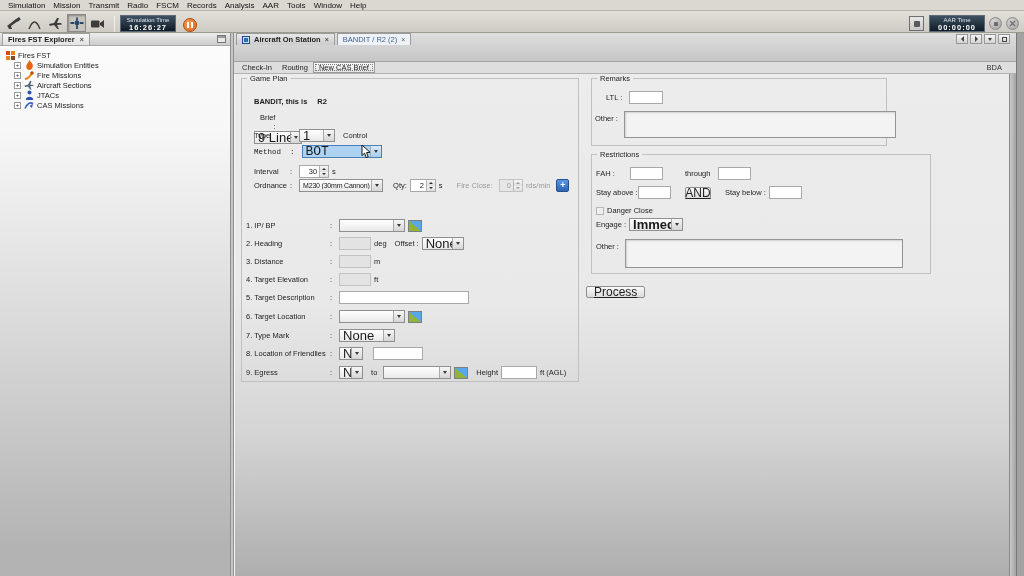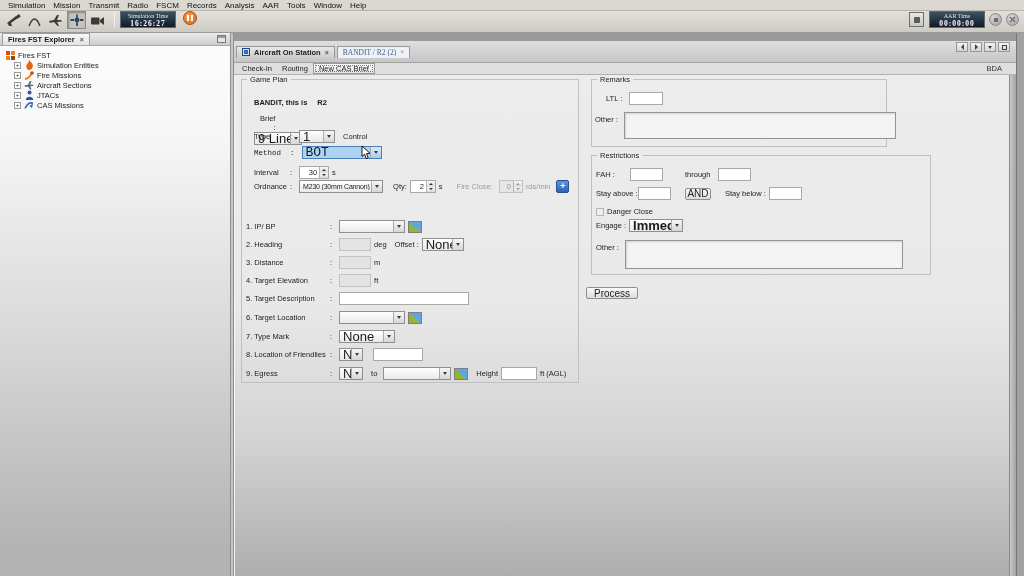--- a/index.html
+++ b/index.html
@@ -4,21 +4,21 @@
 <style>
   * { margin:0; padding:0; box-sizing:border-box; }
   html,body { width:1024px; height:576px; overflow:hidden; }
   body { font-family:"Liberation Sans",sans-serif; font-size:8px; color:#1a1a1a; background:#9b9b9b; position:relative; }
 
   
   #menubar { position:absolute; left:0; top:0; width:100%; height:11px; background:#dbd8d1; border-bottom:1px solid #b8b5ad; display:flex; align-items:center; padding-left:4px; }
   .menu-item { padding:0 4px; font-size:8px; color:#111; cursor:default; }
 
   
-  #toolbar { position:absolute; left:0; top:11px; width:100%; height:22px; background:linear-gradient(#e3e0d9,#cecbc4); border-bottom:1px solid #9d9a93; display:flex; align-items:flex-start; padding-left:4px;font-family:Liberation Serif, serif; }
+  #toolbar { position:absolute; left:0; top:11px; width:100%; height:22px; background:linear-gradient(#e3e0d9,#cecbc4); border-bottom:1px solid #9d9a93; display:flex; align-items:flex-end; padding-left:4px; }
   .tbtn { width:19px; height:18px; display:flex; align-items:center; justify-content:center; margin-right:2px; }
   .tbtn.pressed { border:1px solid #8a8a8a; background:#c7c4bd; box-shadow:inset 1px 1px 2px rgba(0,0,0,.3); }
   .tb-sep { width:1px; height:16px; background:#a8a5a0; border-right:1px solid #f0efeb; margin:0 5px; }
   .time-badge { height:17px; min-width:56px; padding:1px 5px; background:linear-gradient(#3e5062,#0f1b26); border:1px solid #5d6b78; color:#fff; text-align:center; line-height:1.15; }
   .time-badge .tlabel { font-size:6px; display:block; color:#dbe4ee; }
   .time-badge .tvalue { font-size:7.5px; font-weight:bold; letter-spacing:1px; display:block; }
   .pause-btn { width:14px; height:14px; border-radius:50%; background:radial-gradient(circle at 35% 30%, #f59a50, #e2661a); border:1px solid #a84a12; margin-left:7px; display:flex; align-items:center; justify-content:center; gap:2px; }
   .pause-btn .bar { width:2px; height:6px; background:#fff; }
   .tb-right { margin-left:auto; display:flex; align-items:center; padding-right:5px; }
   .sq-btn { width:15px; height:15px; border:1px solid #6e6e6e; background:linear-gradient(#e8e8e8,#c8c8c8); display:flex; align-items:center; justify-content:center; margin-right:5px; }
@@ -36,24 +36,24 @@
   .trow.child { padding-left:9px; }
   .expander { width:7px; height:7px; border:1px solid #9a9a9a; background:#fff; font-size:6px; line-height:5px; text-align:center; color:#333; flex:none; }
   .ticon { width:10px; height:10px; display:flex; align-items:center; justify-content:center; flex:none; }
 
   #splitter { position:absolute; left:231px; top:33px; width:3px; bottom:0; background:#c6c6c6; border-right:1px solid #8f8f8f; }
 
   
   #main-panel { position:absolute; left:234px; top:33px; width:782px; bottom:0; display:flex; flex-direction:column; }
   #window-edge { position:absolute; left:1016px; top:33px; right:0; bottom:0; background:#a2a2a2; border-left:1px solid #787878; }
 
-  .doc-tab-row { height:22px; background:linear-gradient(#dedede,#c6c6c6); border-bottom:1px solid #a2a2a2; display:flex; align-items:center; position:relative; flex:none;margin-top:8px; }
+  .doc-tab-row { height:29px; background:linear-gradient(#dedede,#c6c6c6); border-bottom:1px solid #a2a2a2; display:flex; align-items:flex-start; position:relative; flex:none; }
   .doc-tab { height:12px; display:flex; align-items:center; padding:0 5px; gap:4px; font-size:7.5px; border:1px solid #9a9a9a; border-bottom:none; margin-left:2px; }
   .doc-tab.inactive { background:linear-gradient(#e8e8e8,#cccccc); font-weight:bold; color:#222; }
-  .doc-tab.active { background:#eef2f7; color:#41618f;font-family:Liberation Serif, serif; }
+  .doc-tab.active { background:#eef2f7; color:#41618f; }
   .tab-win-icon { width:8px; height:8px; background:#2f6cb5; border:1px solid #1c4a85; box-shadow:inset 0 0 0 1px #cfe0f2; flex:none; }
   .tab-nav { position:absolute; right:6px; top:1px; display:flex; gap:2px; }
   .nav-btn { width:12px; height:10px; background:linear-gradient(#f4f4f4,#d4d4d4); border:1px solid #979797; display:flex; align-items:center; justify-content:center; }
   .tri-left  { width:0; height:0; border-top:3px solid transparent; border-bottom:3px solid transparent; border-right:3.5px solid #444; }
   .tri-right { width:0; height:0; border-top:3px solid transparent; border-bottom:3px solid transparent; border-left:3.5px solid #444; }
   .tri-down  { width:0; height:0; border-left:2.5px solid transparent; border-right:2.5px solid transparent; border-top:3.5px solid #3a3a3a; }
   .sq-glyph  { width:5px; height:5px; border:1px solid #444; }
 
   .sub-tab-row { height:12px; background:#dedede; border-bottom:1px solid #b2b2b2; display:flex; align-items:center; padding-left:3px; position:relative; flex:none; }
   .sub-tab { padding:0 5px; font-size:7.5px; color:#222; }
@@ -88,21 +88,21 @@
   .spin .num { flex:1; display:flex; align-items:center; justify-content:flex-end; padding-right:2px; }
   .spin .arrows { width:9px; border-left:1px solid #b5b5b5; display:flex; flex-direction:column; }
   .spin .arrows span { flex:1; display:flex; align-items:center; justify-content:center; background:linear-gradient(#f6f6f6,#dddddd); }
   .tri-up-s { width:0; height:0; border-left:2px solid transparent; border-right:2px solid transparent; border-bottom:2.5px solid #333; }
   .tri-down-s { width:0; height:0; border-left:2px solid transparent; border-right:2px solid transparent; border-top:2.5px solid #333; }
   .spin.dis { background:#e6e6e6; color:#9a9a9a; border-color:#c2c2c2; }
   .spin.dis .tri-up-s { border-bottom-color:#9a9a9a; } .spin.dis .tri-down-s { border-top-color:#9a9a9a; }
 
   .map-btn { width:14px; height:12px; border:1px solid #7e7e7e; background:linear-gradient(to bottom left, #5aa7e8 50%, #93b43a 50%); margin-left:3px; flex:none; }
   .add-btn { width:13px; height:13px; background:linear-gradient(#5a96e0,#2f62b4); border:1px solid #23508f; border-radius:2px; color:#fff; font-size:9px; font-weight:bold; display:flex; align-items:center; justify-content:center; margin-left:6px; flex:none; line-height:1; }
-  .btn { display:inline-flex; align-items:center; justify-content:center; background:linear-gradient(#fafafa,#dcdcdc); border:1px solid #8f8f8f; border-radius:2px; font-size:10px; height:12px; padding:0 7px; color:#222; }
+  .btn { display:inline-flex; align-items:center; justify-content:center; background:linear-gradient(#fafafa,#dcdcdc); border:1px solid #8f8f8f; border-radius:2px; font-size:12px; height:12px; padding:0 7px; color:#222;text-decoration:underline; }
   .checkbox { width:8px; height:8px; border:1px solid #b5b5b5; background:#eeeeee; flex:none; }
   .mg3{margin-left:3px;} .mg6{margin-left:6px;} .mg8{margin-left:8px;} .mg10{margin-left:10px;} .mg14{margin-left:14px;} .mg22{margin-left:22px;}
   #cursor { position:absolute; left:126px; top:70px; pointer-events:none; }
 </style>
 </head>
 <body>
 
 <div id="menubar">
   <span class="menu-item">Simulation</span>
   <span class="menu-item">Mission</span>

